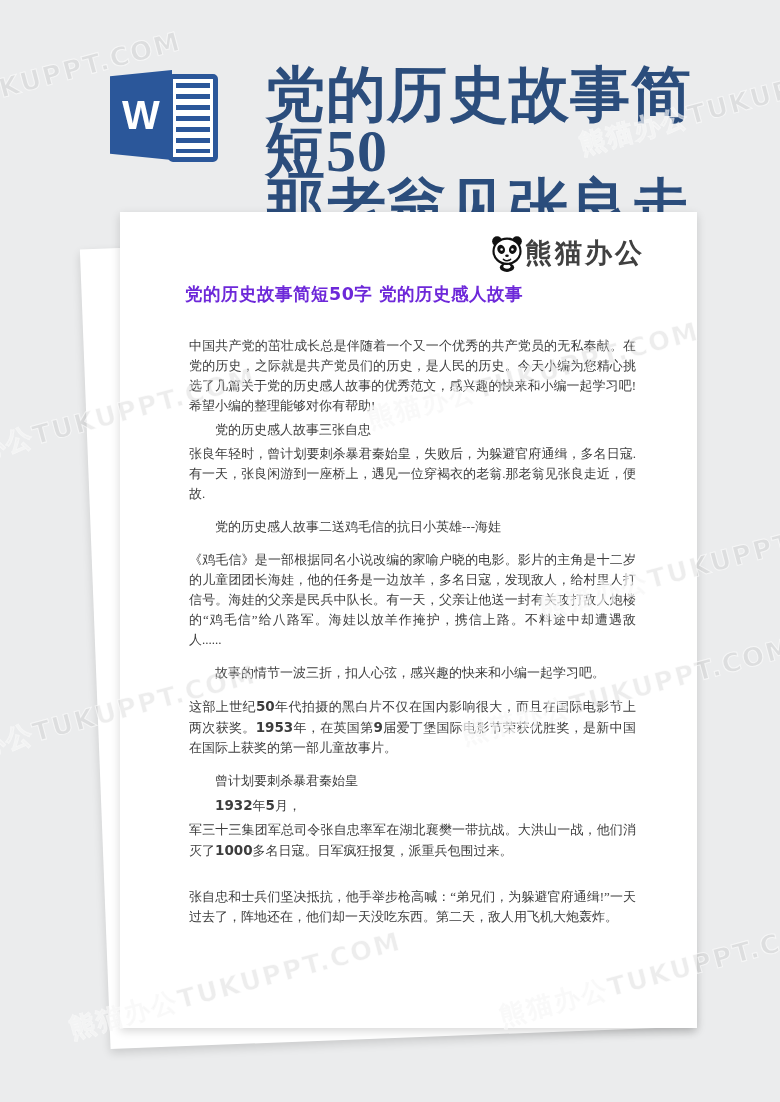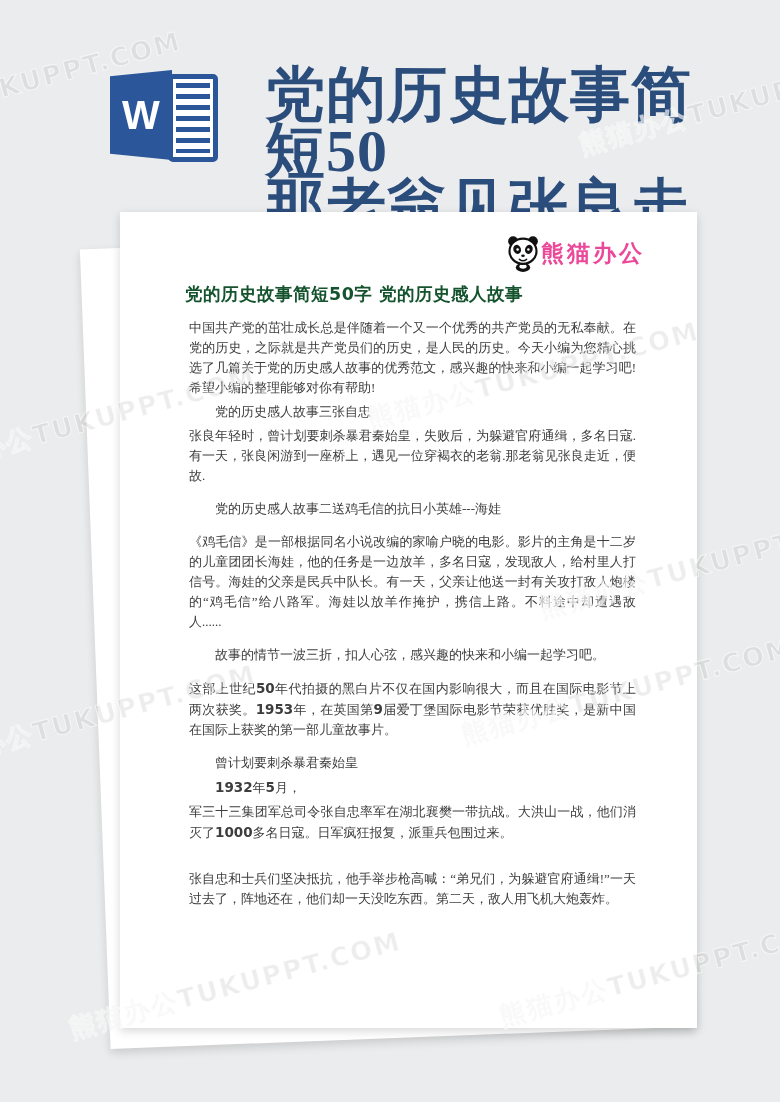--- a/index.html
+++ b/index.html
@@ -53,27 +53,27 @@
   }
   .sheet.front{
     left:120px;top:212px;width:577px;height:816px;
     box-shadow:0 3px 9px rgba(0,0,0,0.16);
     z-index:3;
   }
   
   .brand{position:absolute;right:52px;top:22px;height:38px;display:flex;align-items:center;}
   .brand svg{display:block;}
   .brand-name{
-    color:#ec4899;font-size:23px;font-weight:900;letter-spacing:3px;
+    color:#404040;font-size:27px;font-weight:900;letter-spacing:3px;
     font-family:"DejaVu Sans","Liberation Sans",sans-serif;
   }
   
   .doc-inner{position:absolute;left:0;top:0;right:0;bottom:0;padding:70px 57px 0 65px;overflow:hidden;}
   .doc-title{
-    margin:0 0 12px 0;font-size:17.5px;font-weight:700;color:#14532d;
+    margin:0 0 30px 0;font-size:17.5px;font-weight:700;color:#6d28d9;
     font-family:"DejaVu Sans","Liberation Sans",sans-serif;letter-spacing:0.5px;
   }
   .doc-body p{
     margin:4px;font-size:13px;line-height:20px;color:#3d3d3d;
     text-align:justify;
   }
   .doc-body p.indent{text-indent:2em;}
   .doc-body p.sp-none{margin-top:1px;}
   .doc-body p.sp-normal{margin-top:13px;}
   .doc-body p.sp-large{margin-top:26px;}

